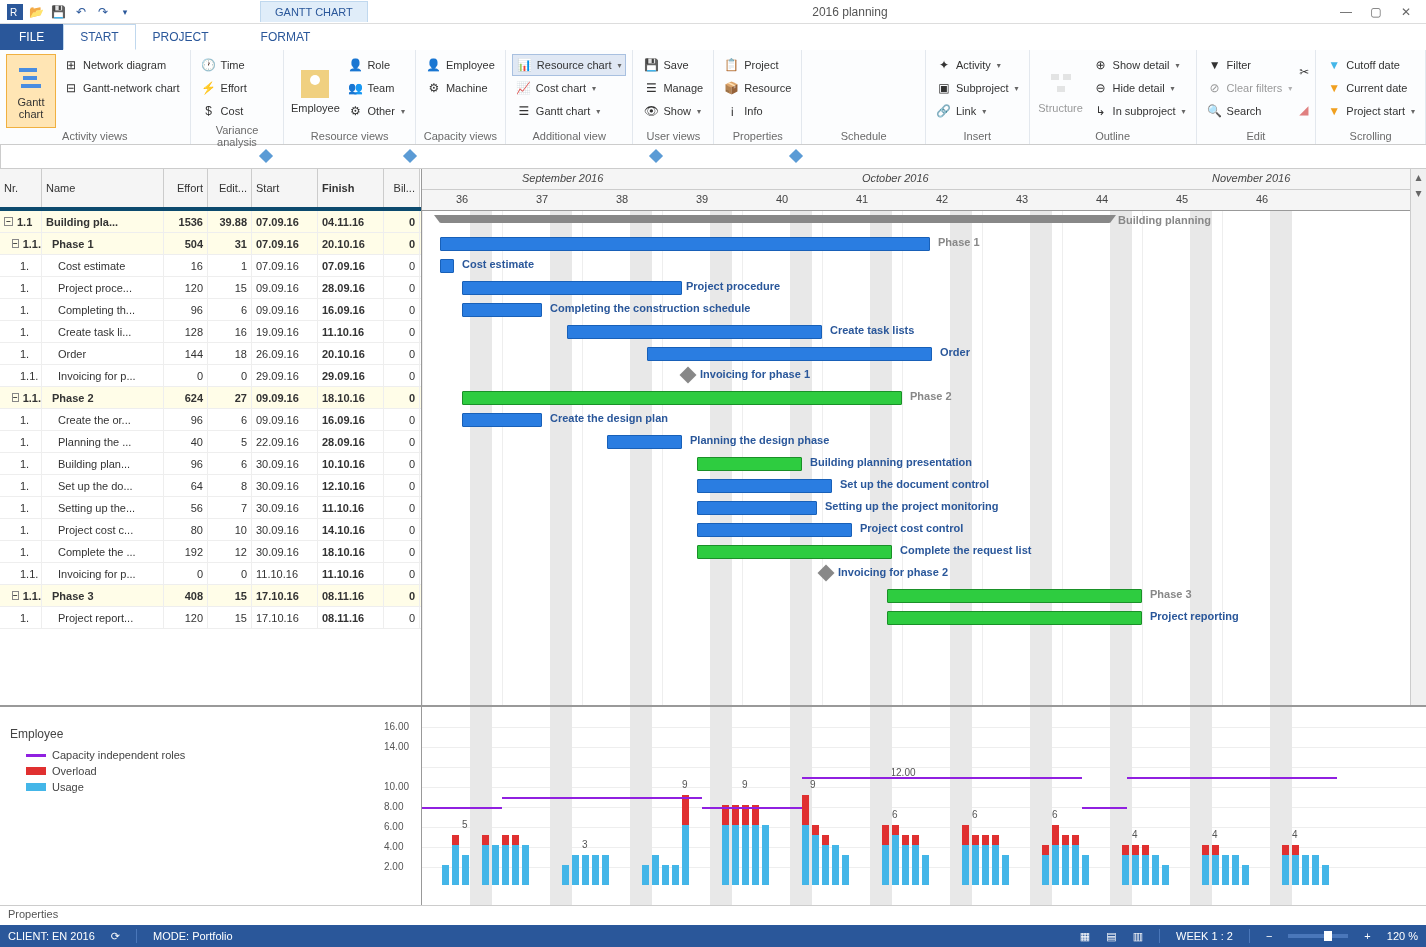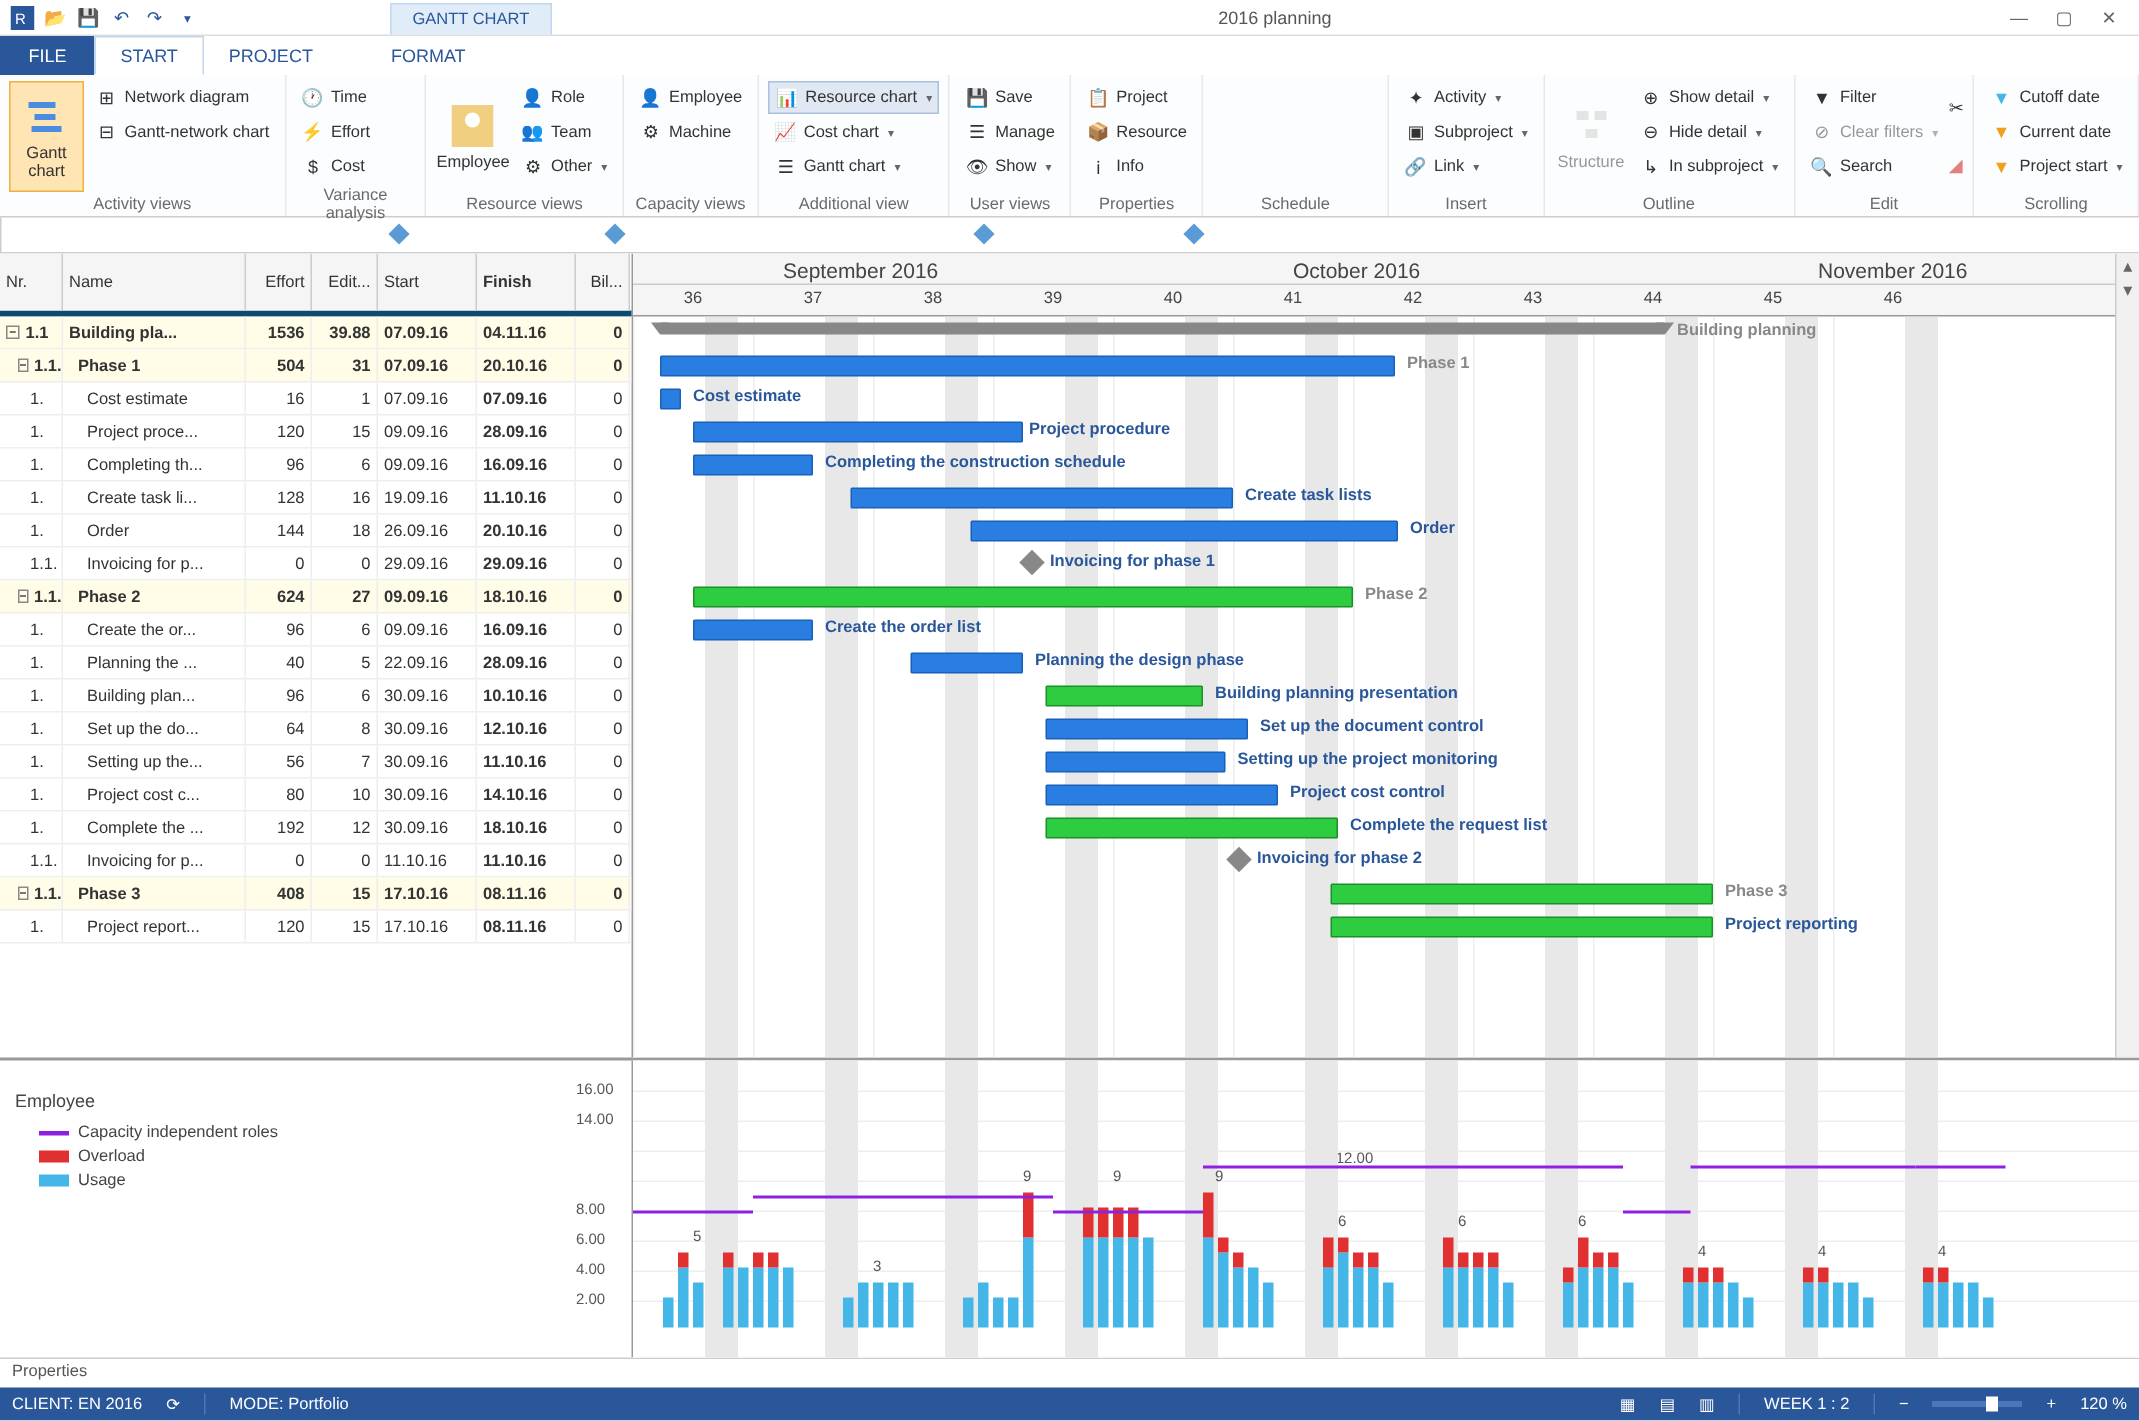--- a/index.html
+++ b/index.html
@@ -61,21 +61,21 @@
 .col-eff { width: 44px; }
 .col-dur { width: 44px; }
 .col-start { width: 66px; }
 .col-fin { width: 66px; font-weight: bold; }
 .col-bill { width: 36px; }
 
 
 .gantt-pane { flex: 1; display: flex; flex-direction: column; position: relative; background: #fff; }
 .gantt-header { height: 42px; border-bottom: 1px solid #999; position: relative; background: #f5f5f5; }
 .gantt-header .month-row { height: 21px; display: flex; position: relative; border-bottom: 1px solid #ccc; }
-.gantt-header .month { position: absolute; top: 3px; font-size: 14px; color: #444; }
+.gantt-header .month { position: absolute; top: 3px; font-size: 11px; color: #444; font-style: italic; }
 .gantt-header .week-row { height: 21px; position: relative; }
 .gantt-header .week { position: absolute; top: 3px; font-size: 11px; color: #444; width: 80px; text-align: center; }
 .gantt-body { flex: 1; position: relative; overflow: hidden; }
 .gantt-grid { position: absolute; inset: 0; }
 .gantt-col { position: absolute; top: 0; bottom: 0; border-left: 1px solid #eee; }
 .gantt-weekend { position: absolute; top: 0; bottom: 0; background: #e8e8e8; }
 .gantt-bar { position: absolute; height: 14px; border-radius: 1px; }
 .bar-blue { background: #2a7de1; border: 1px solid #1860b8; }
 .bar-green { background: #2ecc40; border: 1px solid #1a9028; }
 .bar-summary { background: #888; height: 8px; }
@@ -706,21 +706,21 @@
         <div class="bar-label" style="left: 128px; top: 91px;">Completing the construction schedule</div>
         <div class="gantt-bar bar-blue" style="left: 145px; width: 255px; top: 114px;"></div>
         <div class="bar-label" style="left: 408px; top: 113px;">Create task lists</div>
         <div class="gantt-bar bar-blue" style="left: 225px; width: 285px; top: 136px;"></div>
         <div class="bar-label" style="left: 518px; top: 135px;">Order</div>
         <div style="position: absolute; left: 260px; top: 158px; width: 12px; height: 12px; background: rgb(136, 136, 136); transform: rotate(45deg);"></div>
         <div class="bar-label" style="left: 278px; top: 157px;">Invoicing for phase 1</div>
         <div class="gantt-bar bar-green" style="left: 40px; width: 440px; top: 180px;"></div>
         <div class="bar-label gray" style="left: 488px; top: 179px;">Phase 2</div>
         <div class="gantt-bar bar-blue" style="left: 40px; width: 80px; top: 202px;"></div>
-        <div class="bar-label" style="left: 128px; top: 201px;">Create the order list</div>
+        <div class="bar-label" style="left: 128px; top: 201px;">Create the design plan</div>
         <div class="gantt-bar bar-blue" style="left: 185px; width: 75px; top: 224px;"></div>
         <div class="bar-label" style="left: 268px; top: 223px;">Planning the design phase</div>
         <div class="gantt-bar bar-green" style="left: 275px; width: 105px; top: 246px;"></div>
         <div class="bar-label" style="left: 388px; top: 245px;">Building planning presentation</div>
         <div class="gantt-bar bar-blue" style="left: 275px; width: 135px; top: 268px;"></div>
         <div class="bar-label" style="left: 418px; top: 267px;">Set up the document control</div>
         <div class="gantt-bar bar-blue" style="left: 275px; width: 120px; top: 290px;"></div>
         <div class="bar-label" style="left: 403px; top: 289px;">Setting up the project monitoring</div>
         <div class="gantt-bar bar-blue" style="left: 275px; width: 155px; top: 312px;"></div>
         <div class="bar-label" style="left: 438px; top: 311px;">Project cost control</div>
@@ -760,20 +760,21 @@
   <div class="resource-chart" id="res-chart">
       <div class="res-grid-h" style="top: 160px;"></div>
       <div class="res-ylabel" style="top: 154px; left: -38px; position: absolute;">2.00</div>
       <div class="res-grid-h" style="top: 140px;"></div>
       <div class="res-ylabel" style="top: 134px; left: -38px; position: absolute;">4.00</div>
       <div class="res-grid-h" style="top: 120px;"></div>
       <div class="res-ylabel" style="top: 114px; left: -38px; position: absolute;">6.00</div>
       <div class="res-grid-h" style="top: 100px;"></div>
       <div class="res-ylabel" style="top: 94px; left: -38px; position: absolute;">8.00</div>
       <div class="res-grid-h" style="top: 80px;"></div>
+      <div class="res-ylabel" style="top: 74px; left: -38px; position: absolute;">10.00</div>
       <div class="res-grid-h" style="top: 60px;"></div>
       <div class="res-ylabel" style="top: 60px; left: -38px; position: absolute; text-align: center;">12.00</div>
       <div class="res-grid-h" style="top: 40px;"></div>
       <div class="res-ylabel" style="top: 34px; left: -38px; position: absolute;">14.00</div>
       <div class="res-grid-h" style="top: 20px;"></div>
       <div class="res-ylabel" style="top: 14px; left: -38px; position: absolute;">16.00</div>
       <div class="gantt-weekend" style="left: 48px; width: 22px; top: 0px; bottom: 0px;"></div>
       <div class="gantt-weekend" style="left: 128px; width: 22px; top: 0px; bottom: 0px;"></div>
       <div class="gantt-weekend" style="left: 208px; width: 22px; top: 0px; bottom: 0px;"></div>
       <div class="gantt-weekend" style="left: 288px; width: 22px; top: 0px; bottom: 0px;"></div>

